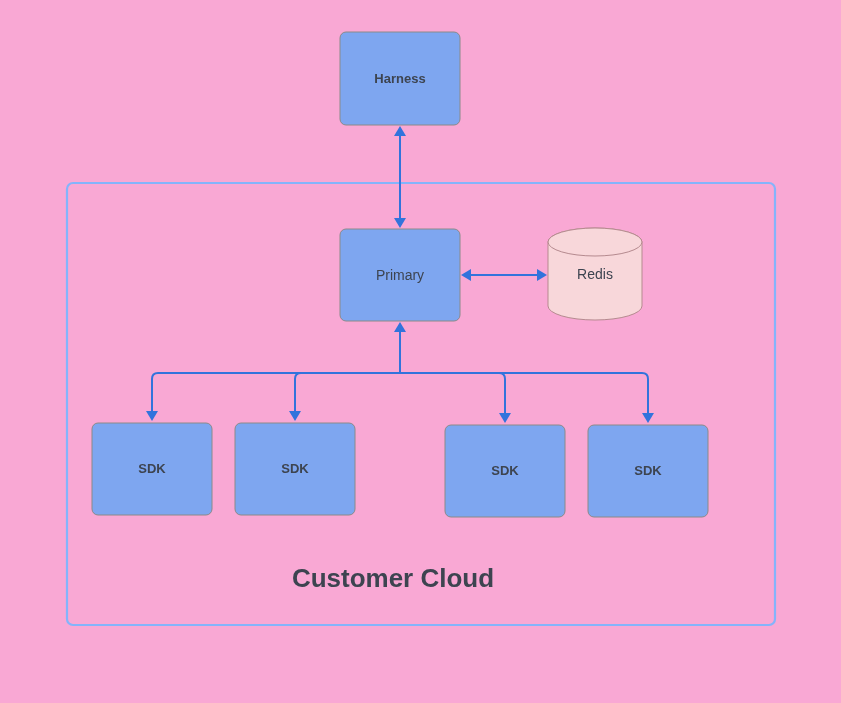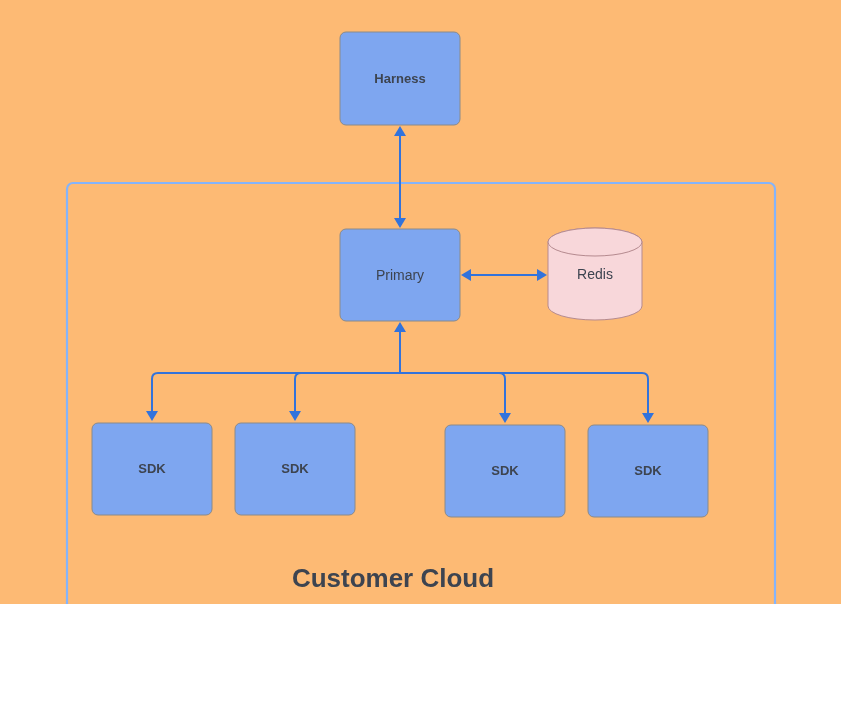--- a/index.html
+++ b/index.html
@@ -6,22 +6,22 @@
     margin: 0;
     padding: 0;
     background: #ffffff;
   }
   body {
     font-family: "Liberation Sans", sans-serif;
   }
   #diagram-root {
     position: relative;
     width: 841px;
-    height: 604px;
-    background: #fdba74;
+    height: 703px;
+    background: #f9a8d4;
     overflow: hidden;
   }
   svg.canvas {
     display: block;
     width: 841px;
     height: 703px;
   }
   .node-label {
     font-family: "Liberation Sans", sans-serif;
     fill: #3d4450;

